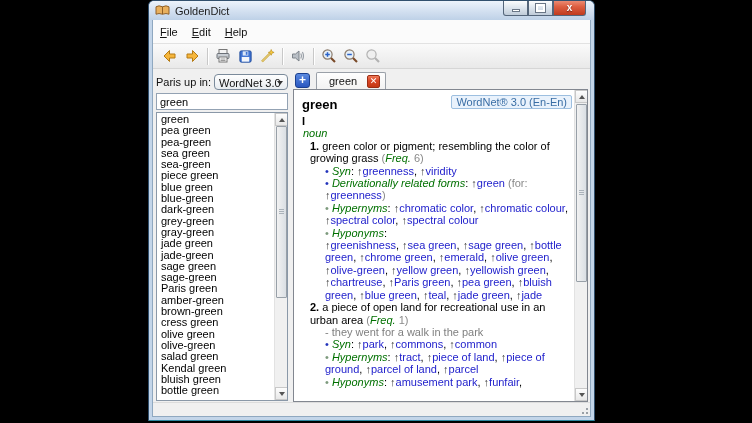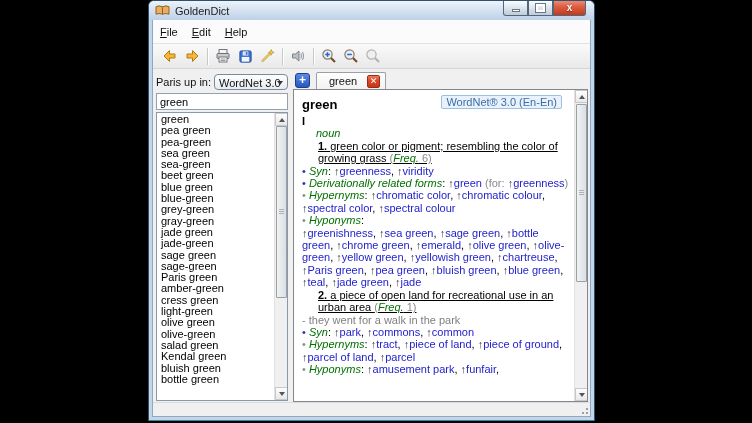--- a/index.html
+++ b/index.html
@@ -77,28 +77,28 @@
   .tab-label { font-size:11px; color:#111; margin-right:10px; }
   .tab-close { width:13px; height:13px; border-radius:2px; border:1px solid #9c2d14;
                background:linear-gradient(#f07a58,#d94525 45%,#c43814);
                color:#fff; font-size:9px; font-weight:bold; line-height:11px; text-align:center; }
 
   .article-pane { flex:1; border:1px solid #828790; background:#fff; position:relative; overflow:hidden; }
   .article-scroll { position:absolute; left:0; top:0; right:13px; bottom:0; overflow:hidden;
                     padding:5px 2px 0 8px; }
   .art-header { position:relative; margin-bottom:2px; }
   .headword { font-size:13px; font-weight:bold; color:#000; }
-  .badge { position:absolute; right:10px; top:0; font-size:11px; color:#3a6ea5;
+  .badge { position:absolute; right:0; top:0; font-size:11px; color:#3a6ea5;
            background:#e9f2fc; border:1px solid #9dbfe0; border-radius:2px; padding:0 4px; }
 
   .dl { font-size:11px; line-height:12.4px; color:#000; }
   .ind0 { margin-left:0; }
-  .ind1 { margin-left:14px; }
-  .ind2 { margin-left:16px;text-decoration:underline; }
-  .ind3 { }
+  .ind1 { margin-left:1px; }
+  .ind2 { margin-left:8px; }
+  .ind3 { margin-left:23px; }
   .s-b  { font-weight:bold; }
   .s-nb { font-weight:bold; }
   .s-pos,.s-lab { color:#007000; font-style:italic; }
   .s-lnk { color:#2222cc; }
   .s-arr { color:#3a3a3a; }
   .s-gy { color:#8a8a8a; }
   .s-ex { color:#808080; }
   .s-bb { color:#2233bb; }
   .s-bg { color:#7d9a7d; }
 
@@ -233,33 +233,34 @@
             </div>
           </div>
           <input class="searchbox" value="green" style="">
           <div class="wordlist-wrap">
             <div class="wordlist">
                 <div class="wl-item">green</div>
                 <div class="wl-item">pea green</div>
                 <div class="wl-item">pea-green</div>
                 <div class="wl-item">sea green</div>
                 <div class="wl-item">sea-green</div>
-                <div class="wl-item">beet green</div>
+                <div class="wl-item">piece green</div>
                 <div class="wl-item">blue green</div>
                 <div class="wl-item">blue-green</div>
+                <div class="wl-item">dark-green</div>
                 <div class="wl-item">grey-green</div>
                 <div class="wl-item">gray-green</div>
                 <div class="wl-item">jade green</div>
                 <div class="wl-item">jade-green</div>
                 <div class="wl-item">sage green</div>
                 <div class="wl-item">sage-green</div>
                 <div class="wl-item">Paris green</div>
                 <div class="wl-item">amber-green</div>
+                <div class="wl-item">brown-green</div>
                 <div class="wl-item">cress green</div>
-                <div class="wl-item">light-green</div>
                 <div class="wl-item">olive green</div>
                 <div class="wl-item">olive-green</div>
                 <div class="wl-item">salad green</div>
                 <div class="wl-item">Kendal green</div>
                 <div class="wl-item">bluish green</div>
                 <div class="wl-item">bottle green</div>
               </div>
             <div class="sbar">
               <div class="sb-arrow sb-up">
                   <div class="tri-up"></div>

